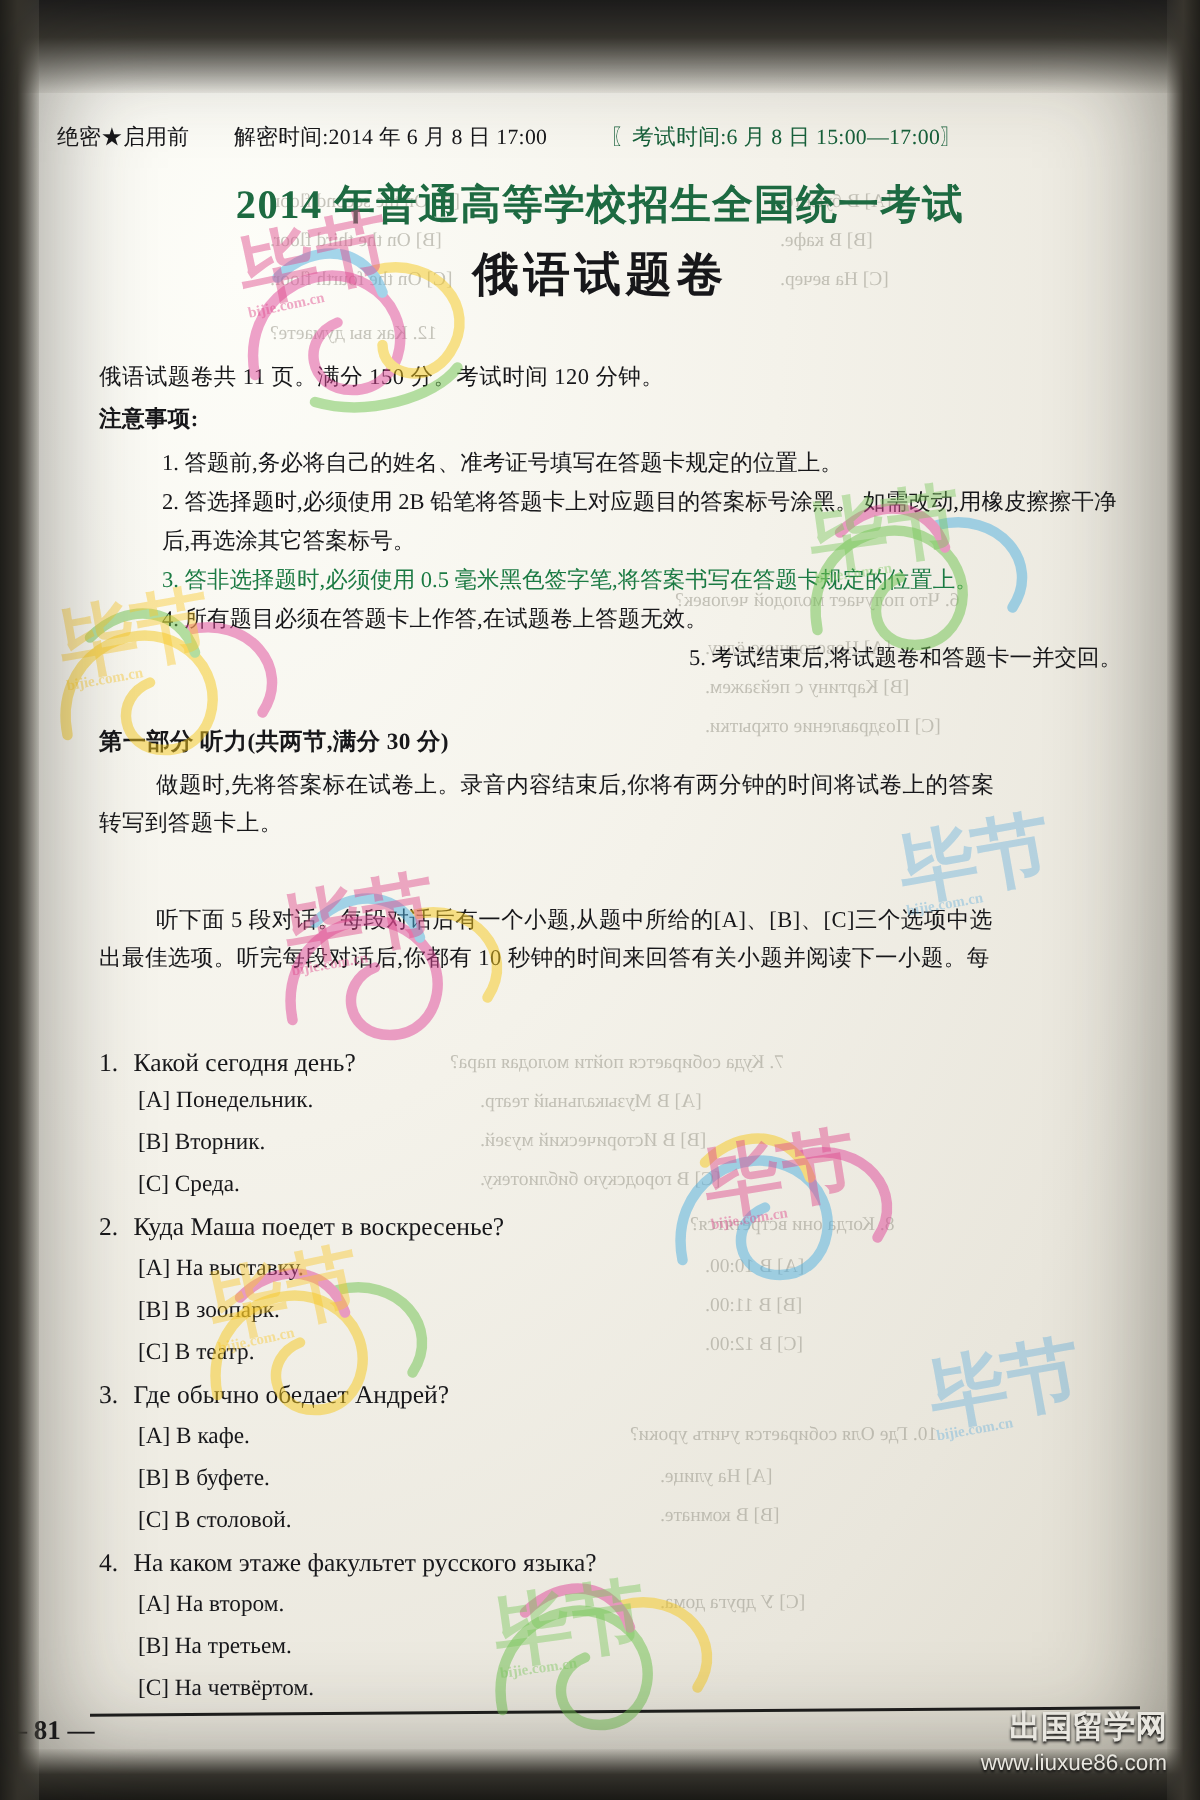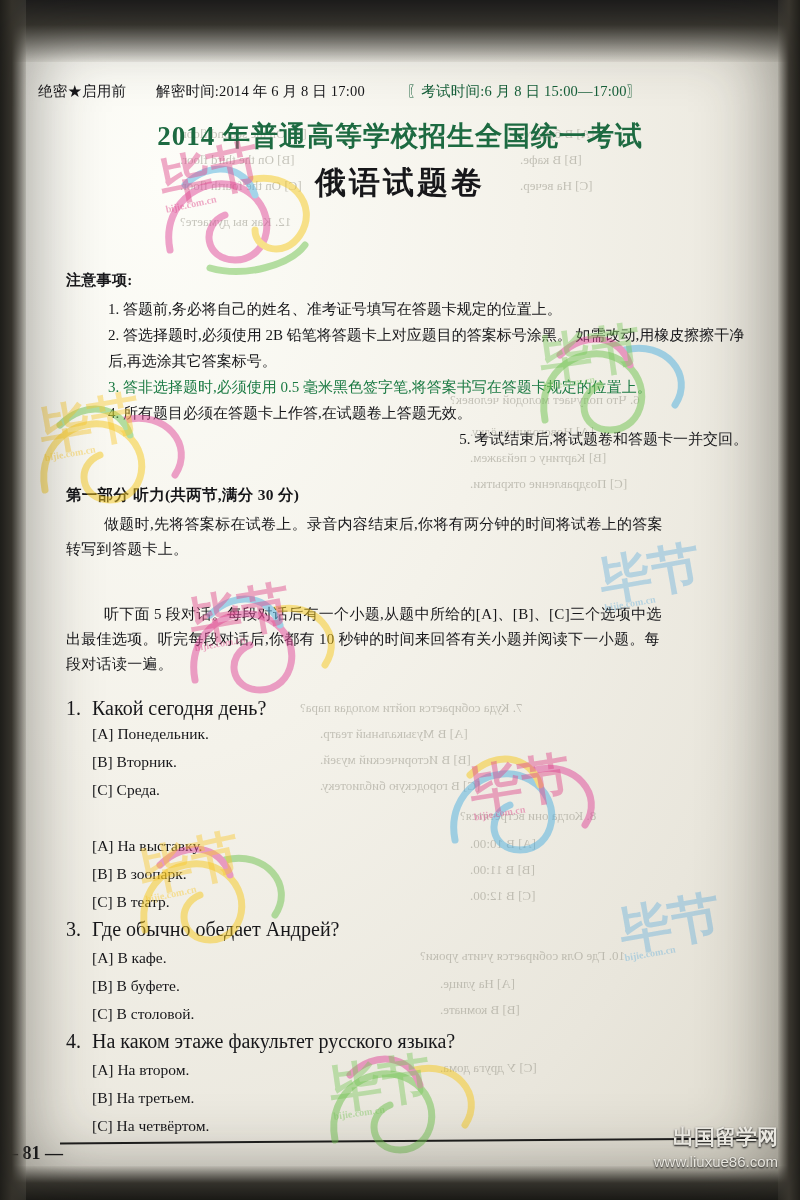--- a/index.html
+++ b/index.html
@@ -129,21 +129,21 @@
   .note-item {
     font-size: 15px;
     line-height: 26px;
   }
   .green { color: #1b7a43; }
 
   .sec-title {
     font-size: 15.5px;
     font-weight: bold;
   }
-  .q-line { font-size: 20px; line-height: 25px; }
+  .q-line { font-size: 17px; line-height: 25px; }
   .opt-line { font-size: 15.5px; line-height: 25px; padding-left: 26px; }
 
   .rule {
     position: absolute;
     left: 60px;
     top: 1140px;
     width: 700px;
     height: 2px;
     background: #1d1d1d;
     transform: rotate(-0.4deg);
@@ -185,21 +185,21 @@
   .wm-big {
     position: absolute;
     z-index: 19;
     pointer-events: none;
     opacity: 0.5;
   }
 
   .footer-brand {
     position: absolute;
     right: 22px;
-    bottom: 30px;
+    bottom: 16px;
     z-index: 45;
     text-align: right;
     font-family: "Liberation Sans", sans-serif;
   }
   .footer-brand .fb1 {
     font-size: 21px;
     font-weight: bold;
     color: #e8e6df;
     text-shadow: 0 1px 2px #000;
   }
@@ -243,45 +243,49 @@
 
     <div class="hdr-row">
       <span class="hdr-secret">绝密★启用前</span>
       <span class="hdr-time">解密时间:2014 年 6 月 8 日 17:00</span>
       <span class="hdr-exam">〖考试时间:6 月 8 日 15:00—17:00〗</span>
     </div>
 
     <div class="title1">2014 年普通高等学校招生全国统一考试</div>
     <div class="title2">俄语试题卷</div>
 
+    <div class="para" style="left:66px; top:240px; width:660px;">俄语试题卷共 11 页。满分 150 分。考试时间 120 分钟。</div>
 
     <div class="para sub-head" style="left:66px; top:268px;">注意事项:</div>
 
     <div class="note-item" style="position:absolute; left:108px; top:296px; width:620px;">1. 答题前,务必将自己的姓名、准考证号填写在答题卡规定的位置上。</div>
     <div class="note-item" style="position:absolute; left:108px; top:322px; width:640px;">2. 答选择题时,必须使用 2B 铅笔将答题卡上对应题目的答案标号涂黑。 如需改动,用橡皮擦擦干净后,再选涂其它答案标号。</div>
     <div class="note-item green" style="position:absolute; left:108px; top:374px; width:640px;">3. 答非选择题时,必须使用 0.5 毫米黑色签字笔,将答案书写在答题卡规定的位置上。</div>
     <div class="note-item" style="position:absolute; left:108px; top:400px; width:640px;">4. 所有题目必须在答题卡上作答,在试题卷上答题无效。</div>
     <div class="note-item" style="position:absolute; left:108px; top:426px; width:640px;text-align:right;">5. 考试结束后,将试题卷和答题卡一并交回。</div>
 
     <div class="para sec-title" style="left:66px; top:482px;">第一部分   听力(共两节,满分 30 分)</div>
     <div class="para" style="left:104px; top:512px; width:630px;">做题时,先将答案标在试卷上。录音内容结束后,你将有两分钟的时间将试卷上的答案</div>
     <div class="para" style="left:66px; top:537px; width:630px;">转写到答题卡上。</div>
 
     <div class="para" style="left:104px; top:602px; width:640px;">听下面 5 段对话。每段对话后有一个小题,从题中所给的[A]、[B]、[C]三个选项中选</div>
     <div class="para" style="left:66px; top:627px; width:660px;">出最佳选项。听完每段对话后,你都有 10 秒钟的时间来回答有关小题并阅读下一小题。每</div>
-    <div class="para" style="left:66px; top:652px; width:660px;">段对话读一遍。</div>
 
     <div class="q-line" style="position:absolute; left:66px; top:696px;">
       <span>1.</span>
       <span style="margin-left:6px;">Какой сегодня день?</span>
     </div>
     <div class="opt-line" style="position:absolute; left:66px; top:721px;">[A] Понедельник.</div>
     <div class="opt-line" style="position:absolute; left:66px; top:749px;">[B] Вторник.</div>
     <div class="opt-line" style="position:absolute; left:66px; top:777px;">[C] Среда.</div>
 
+    <div class="q-line" style="position:absolute; left:66px; top:805px;">
+      <span>2.</span>
+      <span style="margin-left:6px;">Куда Маша поедет в воскресенье?</span>
+    </div>
     <div class="opt-line" style="position:absolute; left:66px; top:833px;">[A] На выставку.</div>
     <div class="opt-line" style="position:absolute; left:66px; top:861px;">[B] В зоопарк.</div>
     <div class="opt-line" style="position:absolute; left:66px; top:889px;">[C] В театр.</div>
 
     <div class="q-line" style="position:absolute; left:66px; top:917px;">
       <span>3.</span>
       <span style="margin-left:6px;">Где обычно обедает Андрей?</span>
     </div>
     <div class="opt-line" style="position:absolute; left:66px; top:945px;">[A] В кафе.</div>
     <div class="opt-line" style="position:absolute; left:66px; top:973px;text-align:center;">[B] В буфете.</div>

